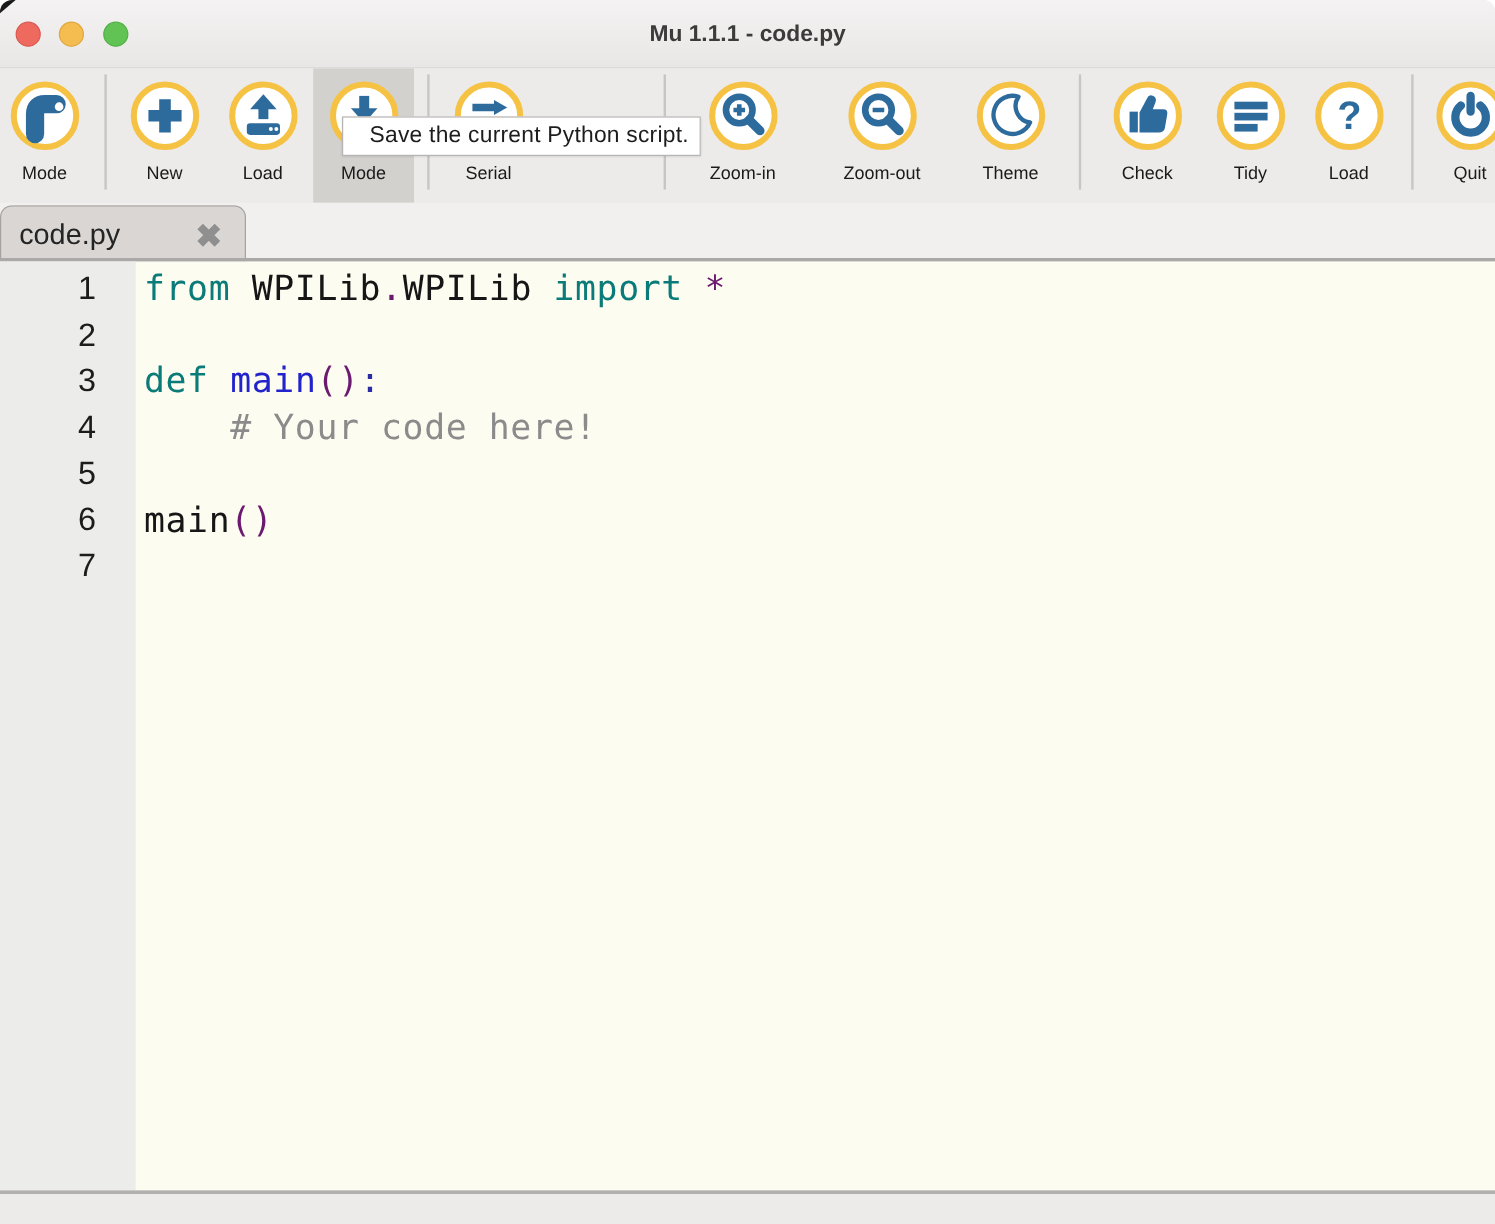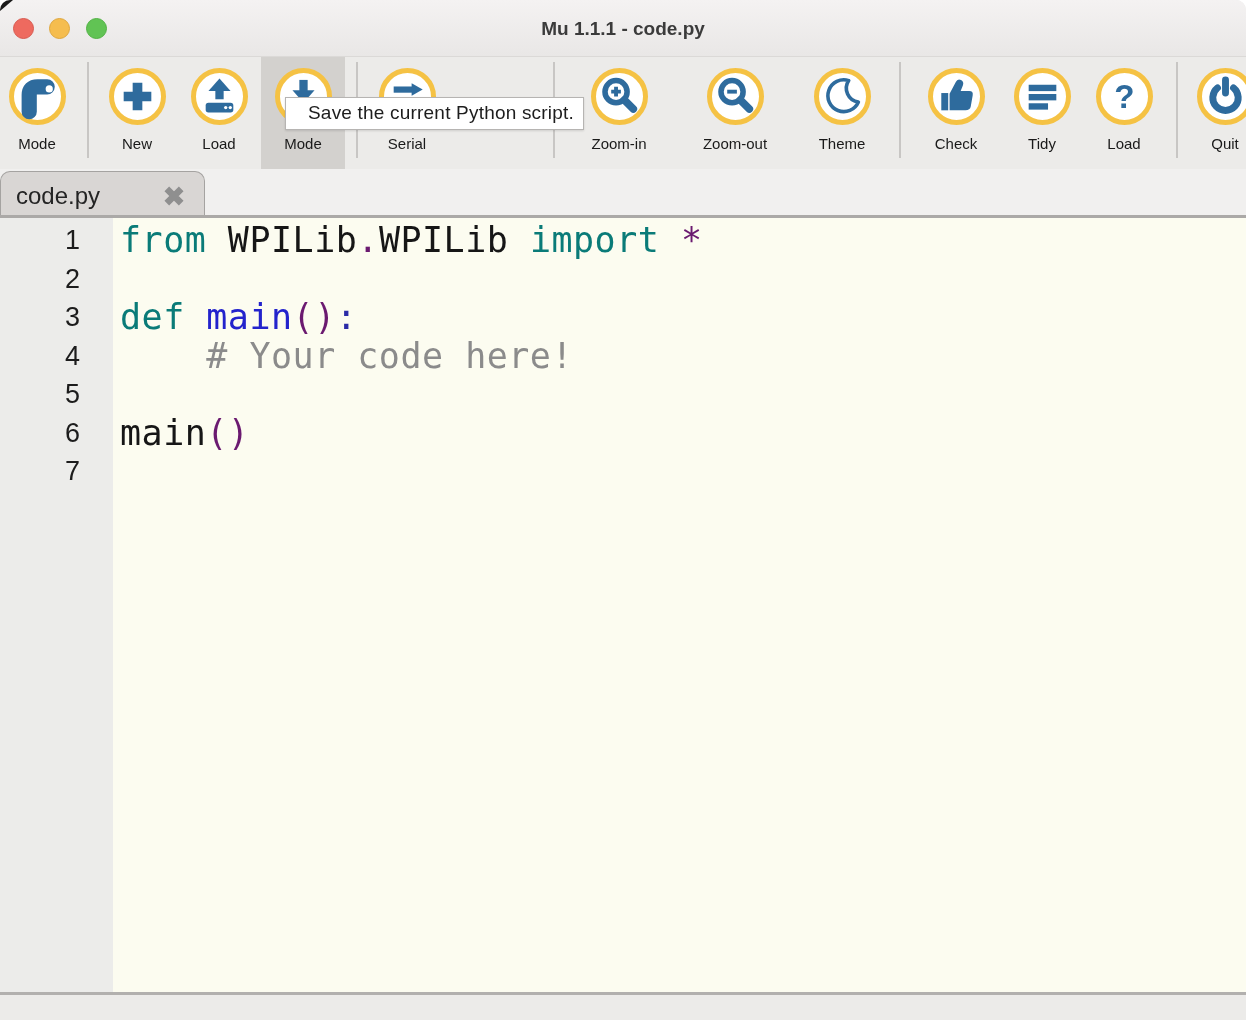--- a/index.html
+++ b/index.html
@@ -41,21 +41,21 @@
   .tab-label { position:absolute; left:15px; top:10px; font-size:24px; color:#242424; }
   .tab-close { position:absolute; right:18px; top:12px; width:24px; height:24px; cursor:default; }
   .tab-close svg { width:100%; height:100%; }
 
   
   .editor { position:absolute; top:218px; left:0; width:100%; height:774px; background:#FCFCF0; display:flex; }
   .gutter { width:113px; background:#ECECEA; padding-top:3px; }
   .gutter .ln { height:38.5px; line-height:38.5px; text-align:right; padding-right:33px;
     font-size:27px; color:#1C1C1C; font-family:"Liberation Sans", sans-serif; }
   .code { flex:1; padding:3px 0 0 7px; font-family:"DejaVu Sans Mono", monospace;
-    font-size:35px; letter-spacing:0.5px; }
+    font-size:29px; letter-spacing:0.5px; }
   .code .cl { height:38.5px; line-height:38.5px; white-space:pre; }
   .tok-keyword  { color:#0A7B78; }
   .tok-plain    { color:#161616; }
   .tok-operator { color:#6B1A70; }
   .tok-function { color:#2323CC; }
   .tok-colon    { color:#2B2BA6; }
   .tok-comment  { color:#8B8B8B; }
 
   
   .footer-line { position:absolute; top:992px; left:0; width:100%; height:3px; background:#B2B0AE; }

